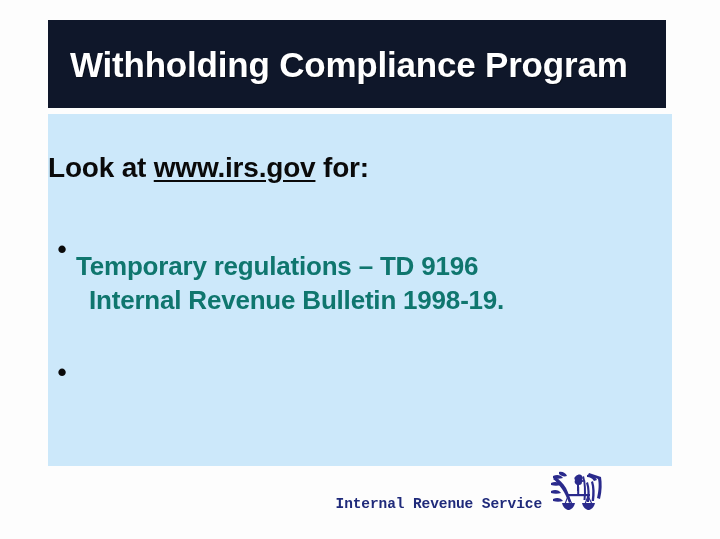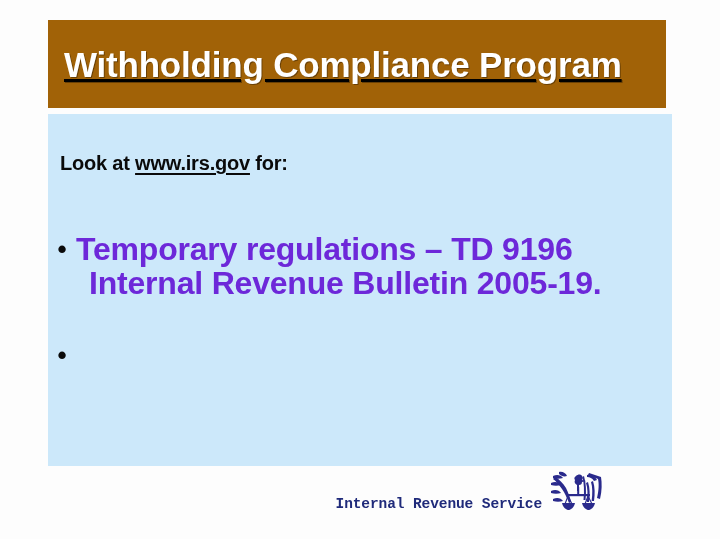--- a/index.html
+++ b/index.html
@@ -20,26 +20,25 @@
     width: 720px;
     height: 539px;
   }
   
   .title-bar {
     position: absolute;
     left: 48px;
     top: 20px;
     width: 618px;
     height: 88px;
-    background: #a16207;
+    background: #0f172a;
     display: flex;
     align-items: center;
     box-sizing: border-box;
-    padding-left: 16px;
-    text-decoration: underline;
+    padding-left: 22px;
   }
   .title-text {
     color: #ffffff;
     font-family: "Liberation Sans", sans-serif;
     font-size: 35px;
     font-weight: bold;
     letter-spacing: -0.2px;
     line-height: 1;
     white-space: nowrap;
     text-shadow: 1px 1px 0 rgba(0,0,0,0.35);
@@ -49,23 +48,23 @@
     position: absolute;
     left: 48px;
     top: 114px;
     width: 624px;
     height: 352px;
     background: #cce8fa;
     box-sizing: border-box;
   }
   .lead-line {
     position: absolute;
-    left: 12px;
+    left: 0;
     top: 38px;
-    font-size: 20px;
+    font-size: 28px;
     font-weight: bold;
     color: #0a0a0a;
     white-space: nowrap;
     letter-spacing: -0.2px;
   }
   .lead-line .url {
     text-decoration: underline;
     text-underline-offset: 3px;
   }
   .bullets {
@@ -85,25 +84,26 @@
   .bullet-mark {
     width: 28px;
     min-width: 28px;
     text-align: center;
     font-size: 26px;
     font-weight: bold;
     color: #0a0a0a;
     line-height: 34px;
   }
   .bullet-lines {
-    font-size: 32px;
-    font-weight: bold;
-    color: #6d28d9;
+    font-size: 26px;
+    font-weight: bold;
+    color: #0f766e;
     line-height: 34px;
     letter-spacing: -0.2px;
+    margin-top: 17px;
   }
   .bullet-lines .line {
     white-space: nowrap;
   }
   .bullet-lines .line.indent {
     padding-left: 13px;
   }
   
   .footer {
     position: absolute;
@@ -150,21 +150,21 @@
       <span>Look at </span><span class="url">www.irs.gov</span><span> for:</span>
     </div>
 
     <div class="bullets">
 
       <div class="bullet-block">
         <div class="bullet-row">
           <div class="bullet-mark">•</div>
           <div class="bullet-lines">
             <div class="line">Temporary regulations – TD 9196</div>
-            <div class="line indent">Internal Revenue Bulletin 2005-19.</div>
+            <div class="line indent">Internal Revenue Bulletin 1998-19.</div>
           </div>
         </div>
       </div>
 
       <div class="bullet-block">
         <div class="bullet-row">
           <div class="bullet-mark">•</div>
           <div class="bullet-lines">
           </div>
         </div>

